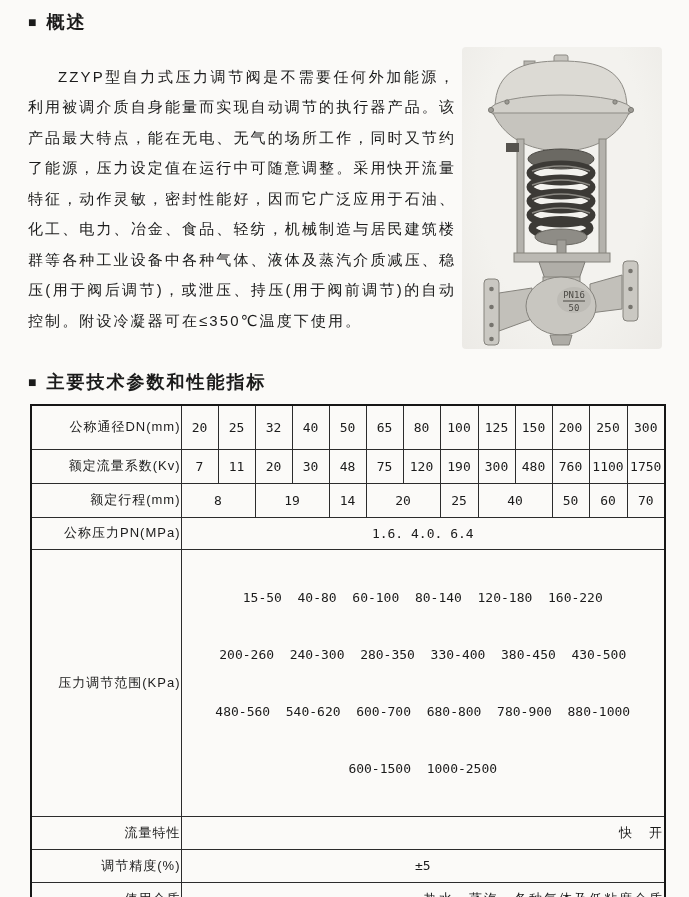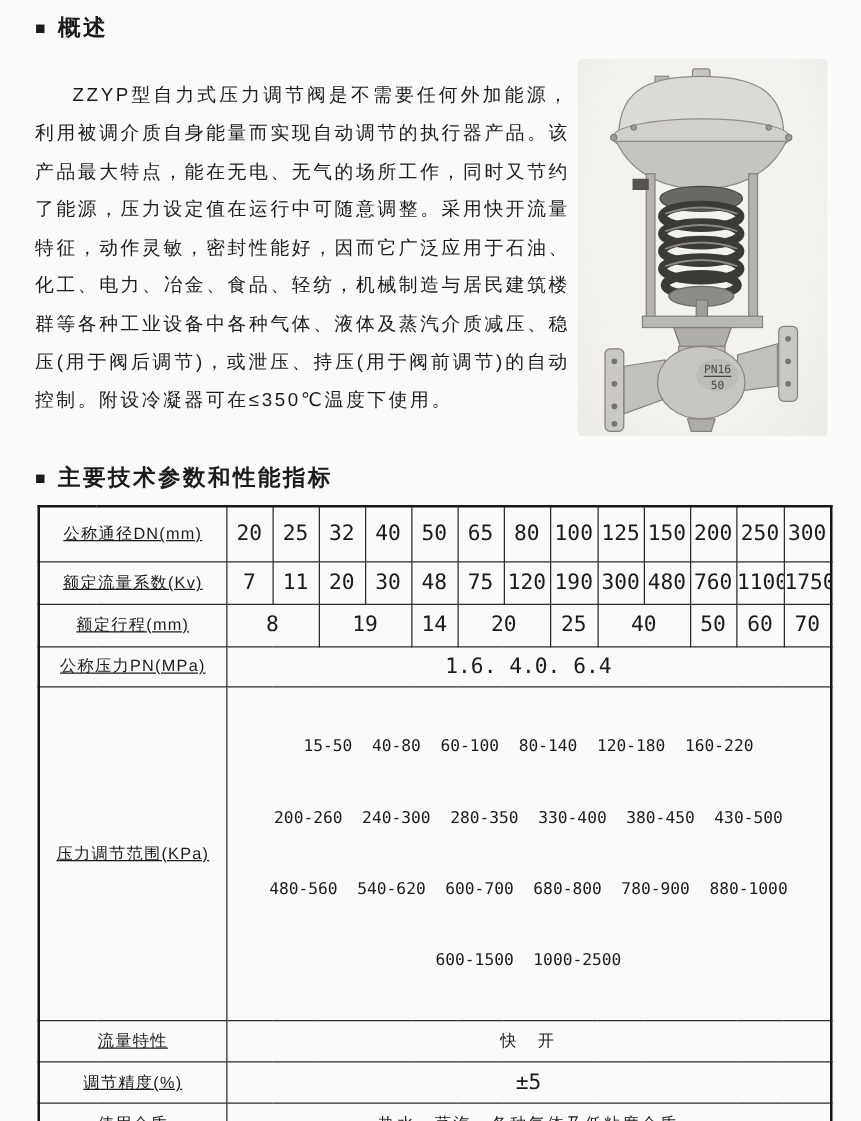--- a/index.html
+++ b/index.html
@@ -57,34 +57,33 @@
   }
   table.spec td{
     border:1px solid #2c2c2c;
     vertical-align:middle;
     padding:0;
     overflow:hidden;
   }
   td.lbl{
     font-size:13px;
     letter-spacing:1px;
-    text-align:center;
+    text-align:right;
     padding-left:12px;
-    text-decoration:underline;
   }
   td.val,td.wide{
     font-family:"DejaVu Sans Mono","Liberation Mono",monospace;
-    font-size:17px;
+    font-size:13px;
     text-align:center;
     margin-left:24px;
   }
   td.cjkval{
     font-size:13px;
     letter-spacing:2px;
-    text-align:center;
+    text-align:right;
   }
   td.range-cell{
     font-family:"DejaVu Sans Mono","Liberation Mono",monospace;
     font-size:13px;
     text-align:center;
     padding-left:34px;
     line-height:19px;
     white-space:pre;
   }
   tr.r1{height:44px;} tr.r2{height:34px;} tr.r3{height:34px;} tr.r4{height:32px;}

